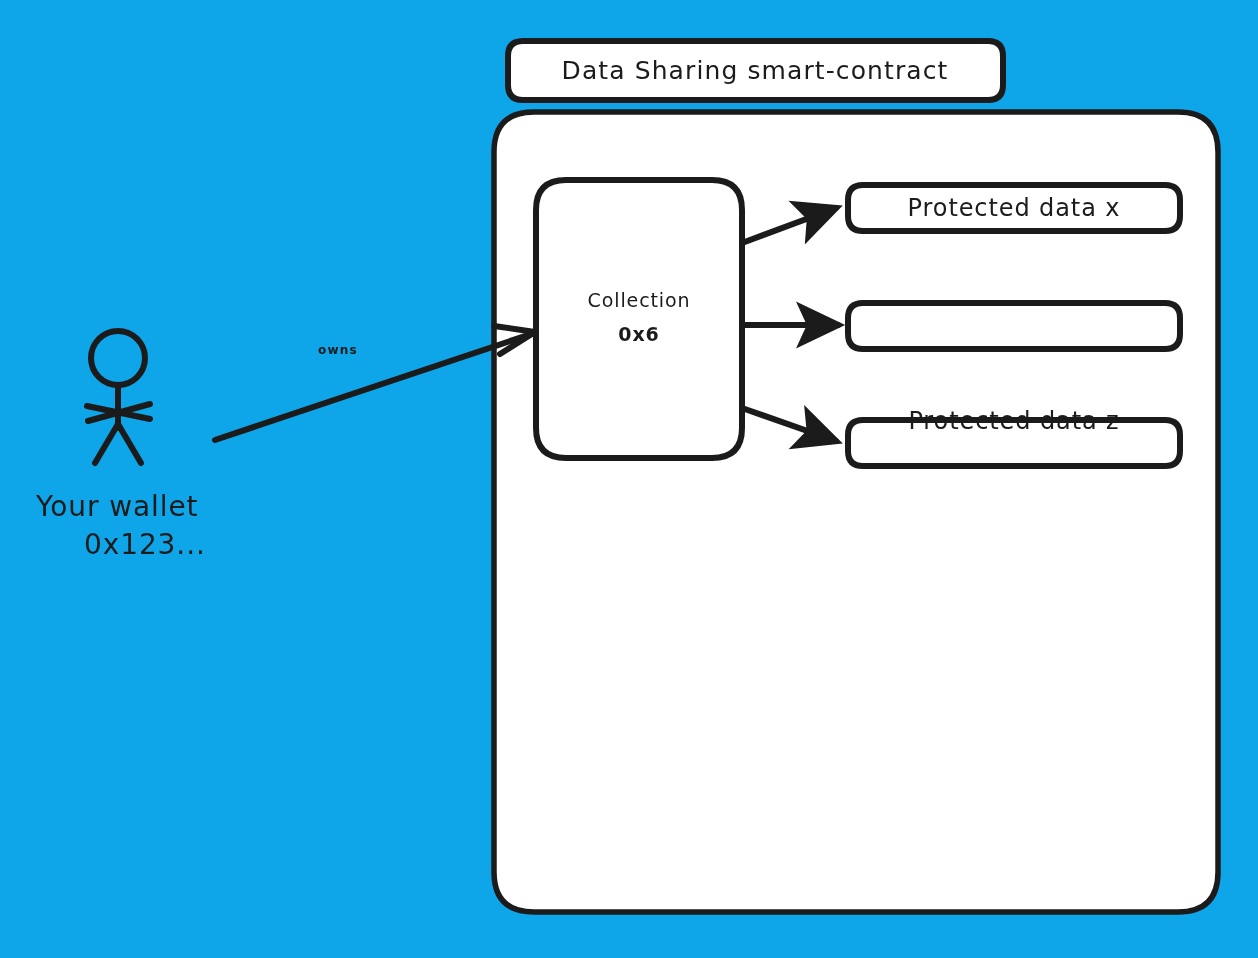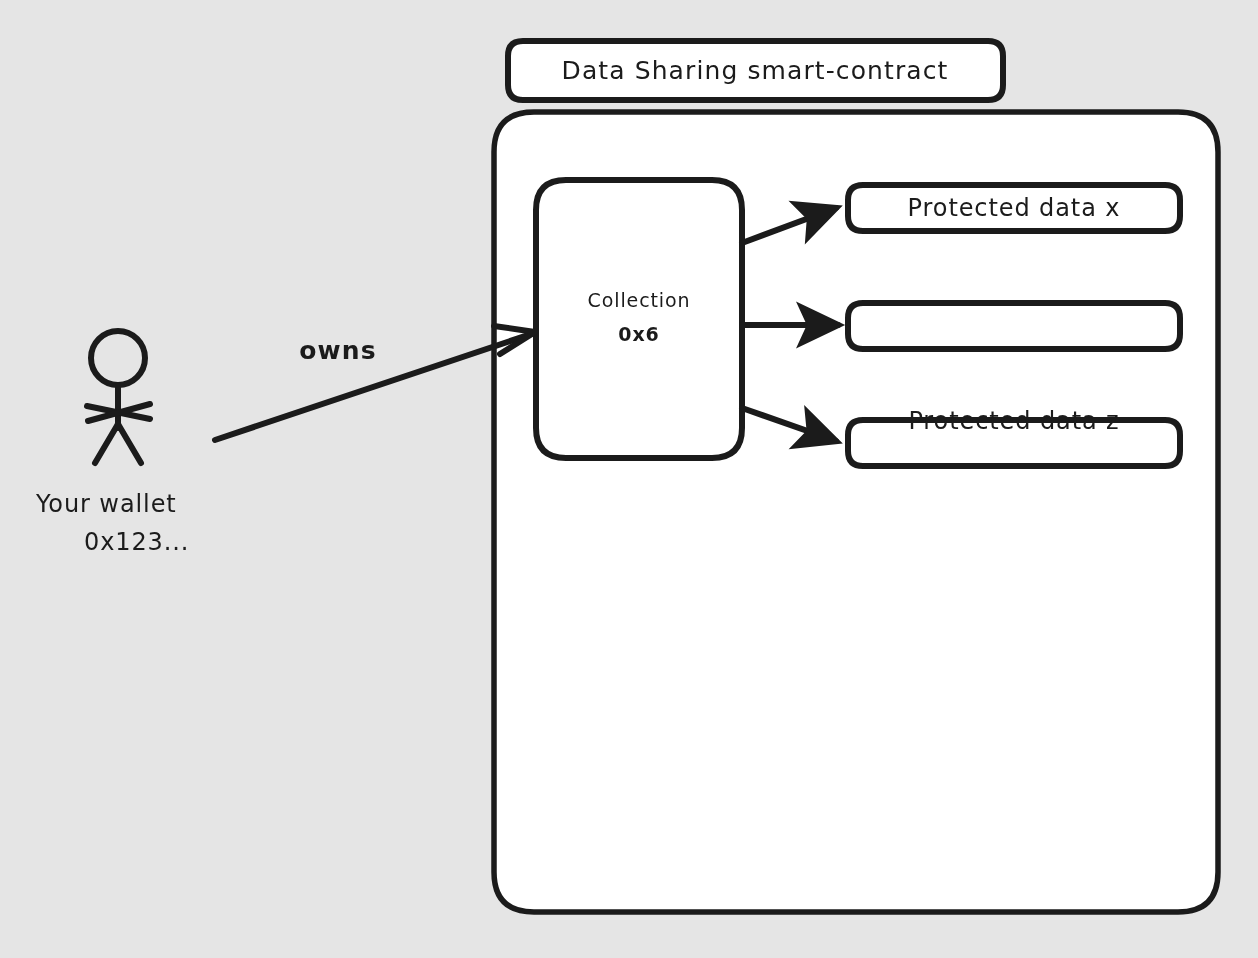--- a/index.html
+++ b/index.html
@@ -8,21 +8,21 @@
     padding: 0;
     background: #ffffff;
   }
   body {
     font-family: "DejaVu Sans", sans-serif;
   }
   #canvas {
     position: relative;
     width: 1258px;
     height: 958px;
-    background: #e5e5e5;
+    background: #0ea5e9;
     overflow: hidden;
   }
   #canvas svg.layer {
     position: absolute;
     left: 0;
     top: 0;
     width: 1258px;
     height: 958px;
     overflow: visible;
   }
@@ -36,22 +36,22 @@
     line-height: 1.28;
     pointer-events: none;
   }
   .label.centered {
     text-align: center;
     transform: translate(-50%, -50%);
   }
   .title-text   { font-size: 25px; letter-spacing: 1.1px; }
   .node-text    { font-size: 19px; letter-spacing: 0.9px; }
   .pd-text      { font-size: 24px; letter-spacing: 0.9px; }
-  .edge-text    { font-size: 25px; font-weight: 600; letter-spacing: 1.2px; }
-  .actor-text   { font-size: 24px; letter-spacing: 0.9px; text-align: left; }
+  .edge-text    { font-size: 12px; font-weight: 600; letter-spacing: 1.2px; }
+  .actor-text   { font-size: 28px; letter-spacing: 0.9px; text-align: left; }
 </style>
 </head>
 <body>
 
 <div id="canvas">
 
   <svg class="layer" viewBox="0 0 1258 958">
     <defs>
       <marker id="solidArrow" markerWidth="9" markerHeight="9" refX="7.4" refY="4.5" orient="auto" markerUnits="strokeWidth">
         <path d="M0.4,0.6 L8.6,4.5 L0.4,8.4 L2.2,4.5 Z" fill="#1b1b1b"></path>

